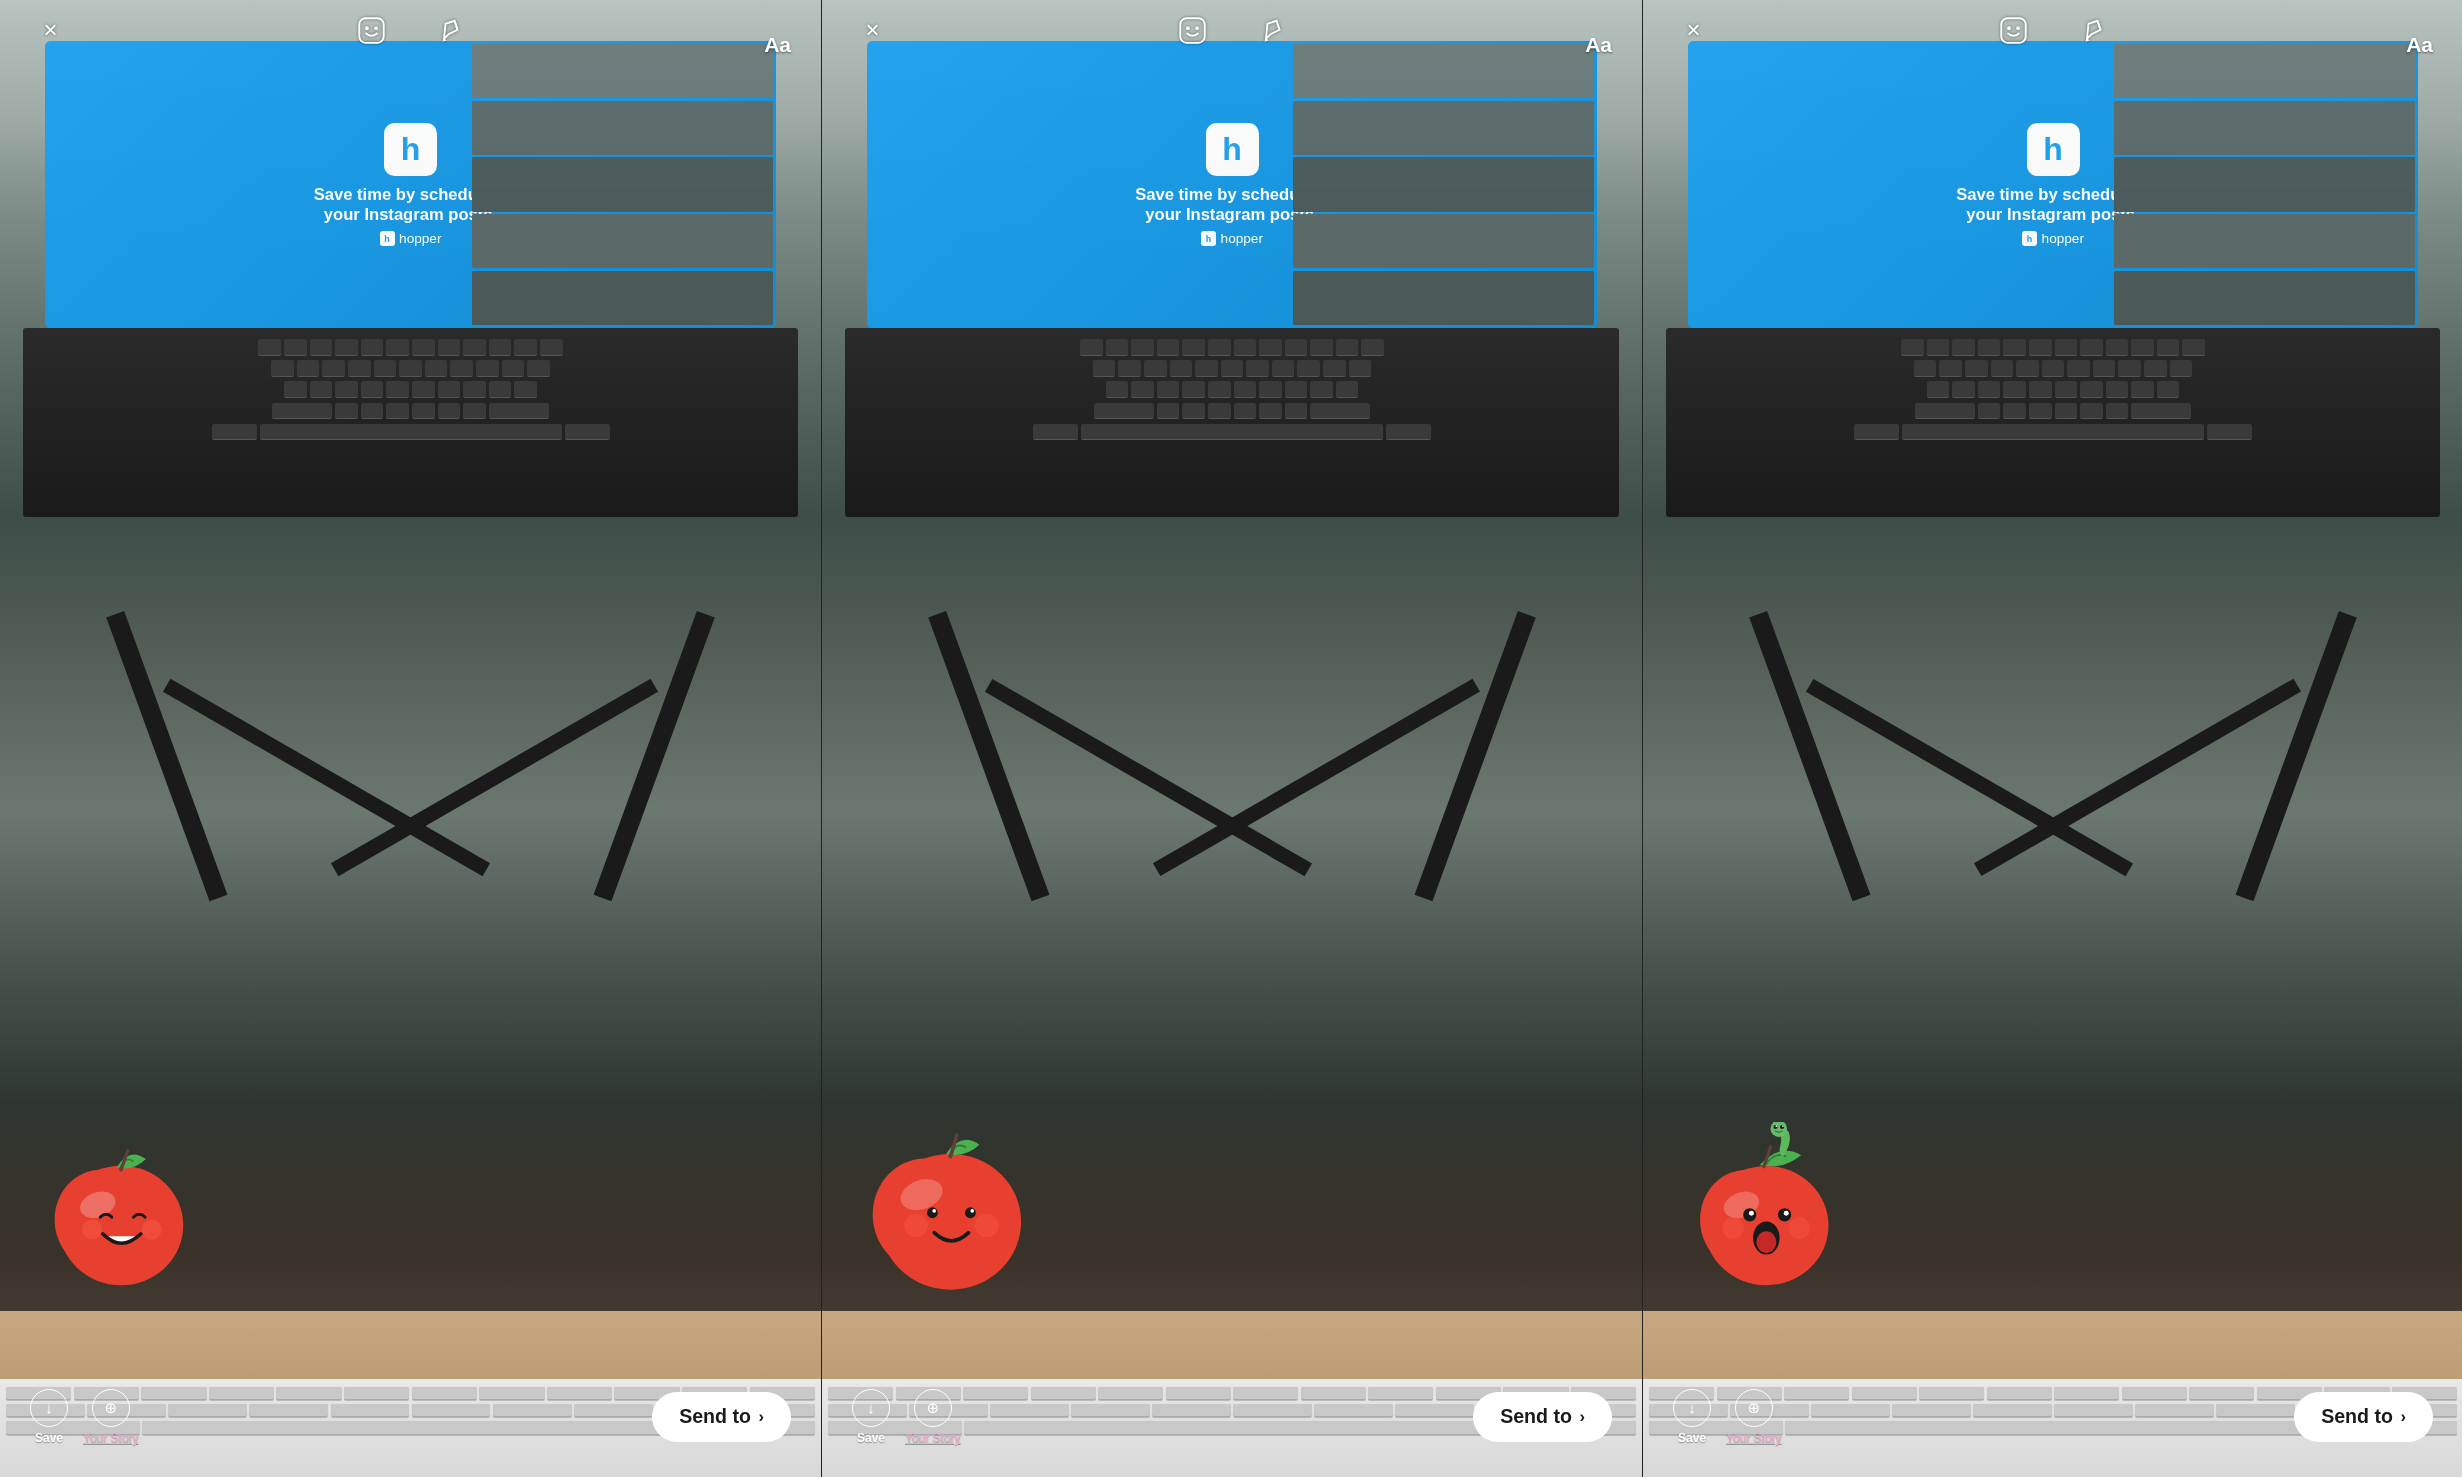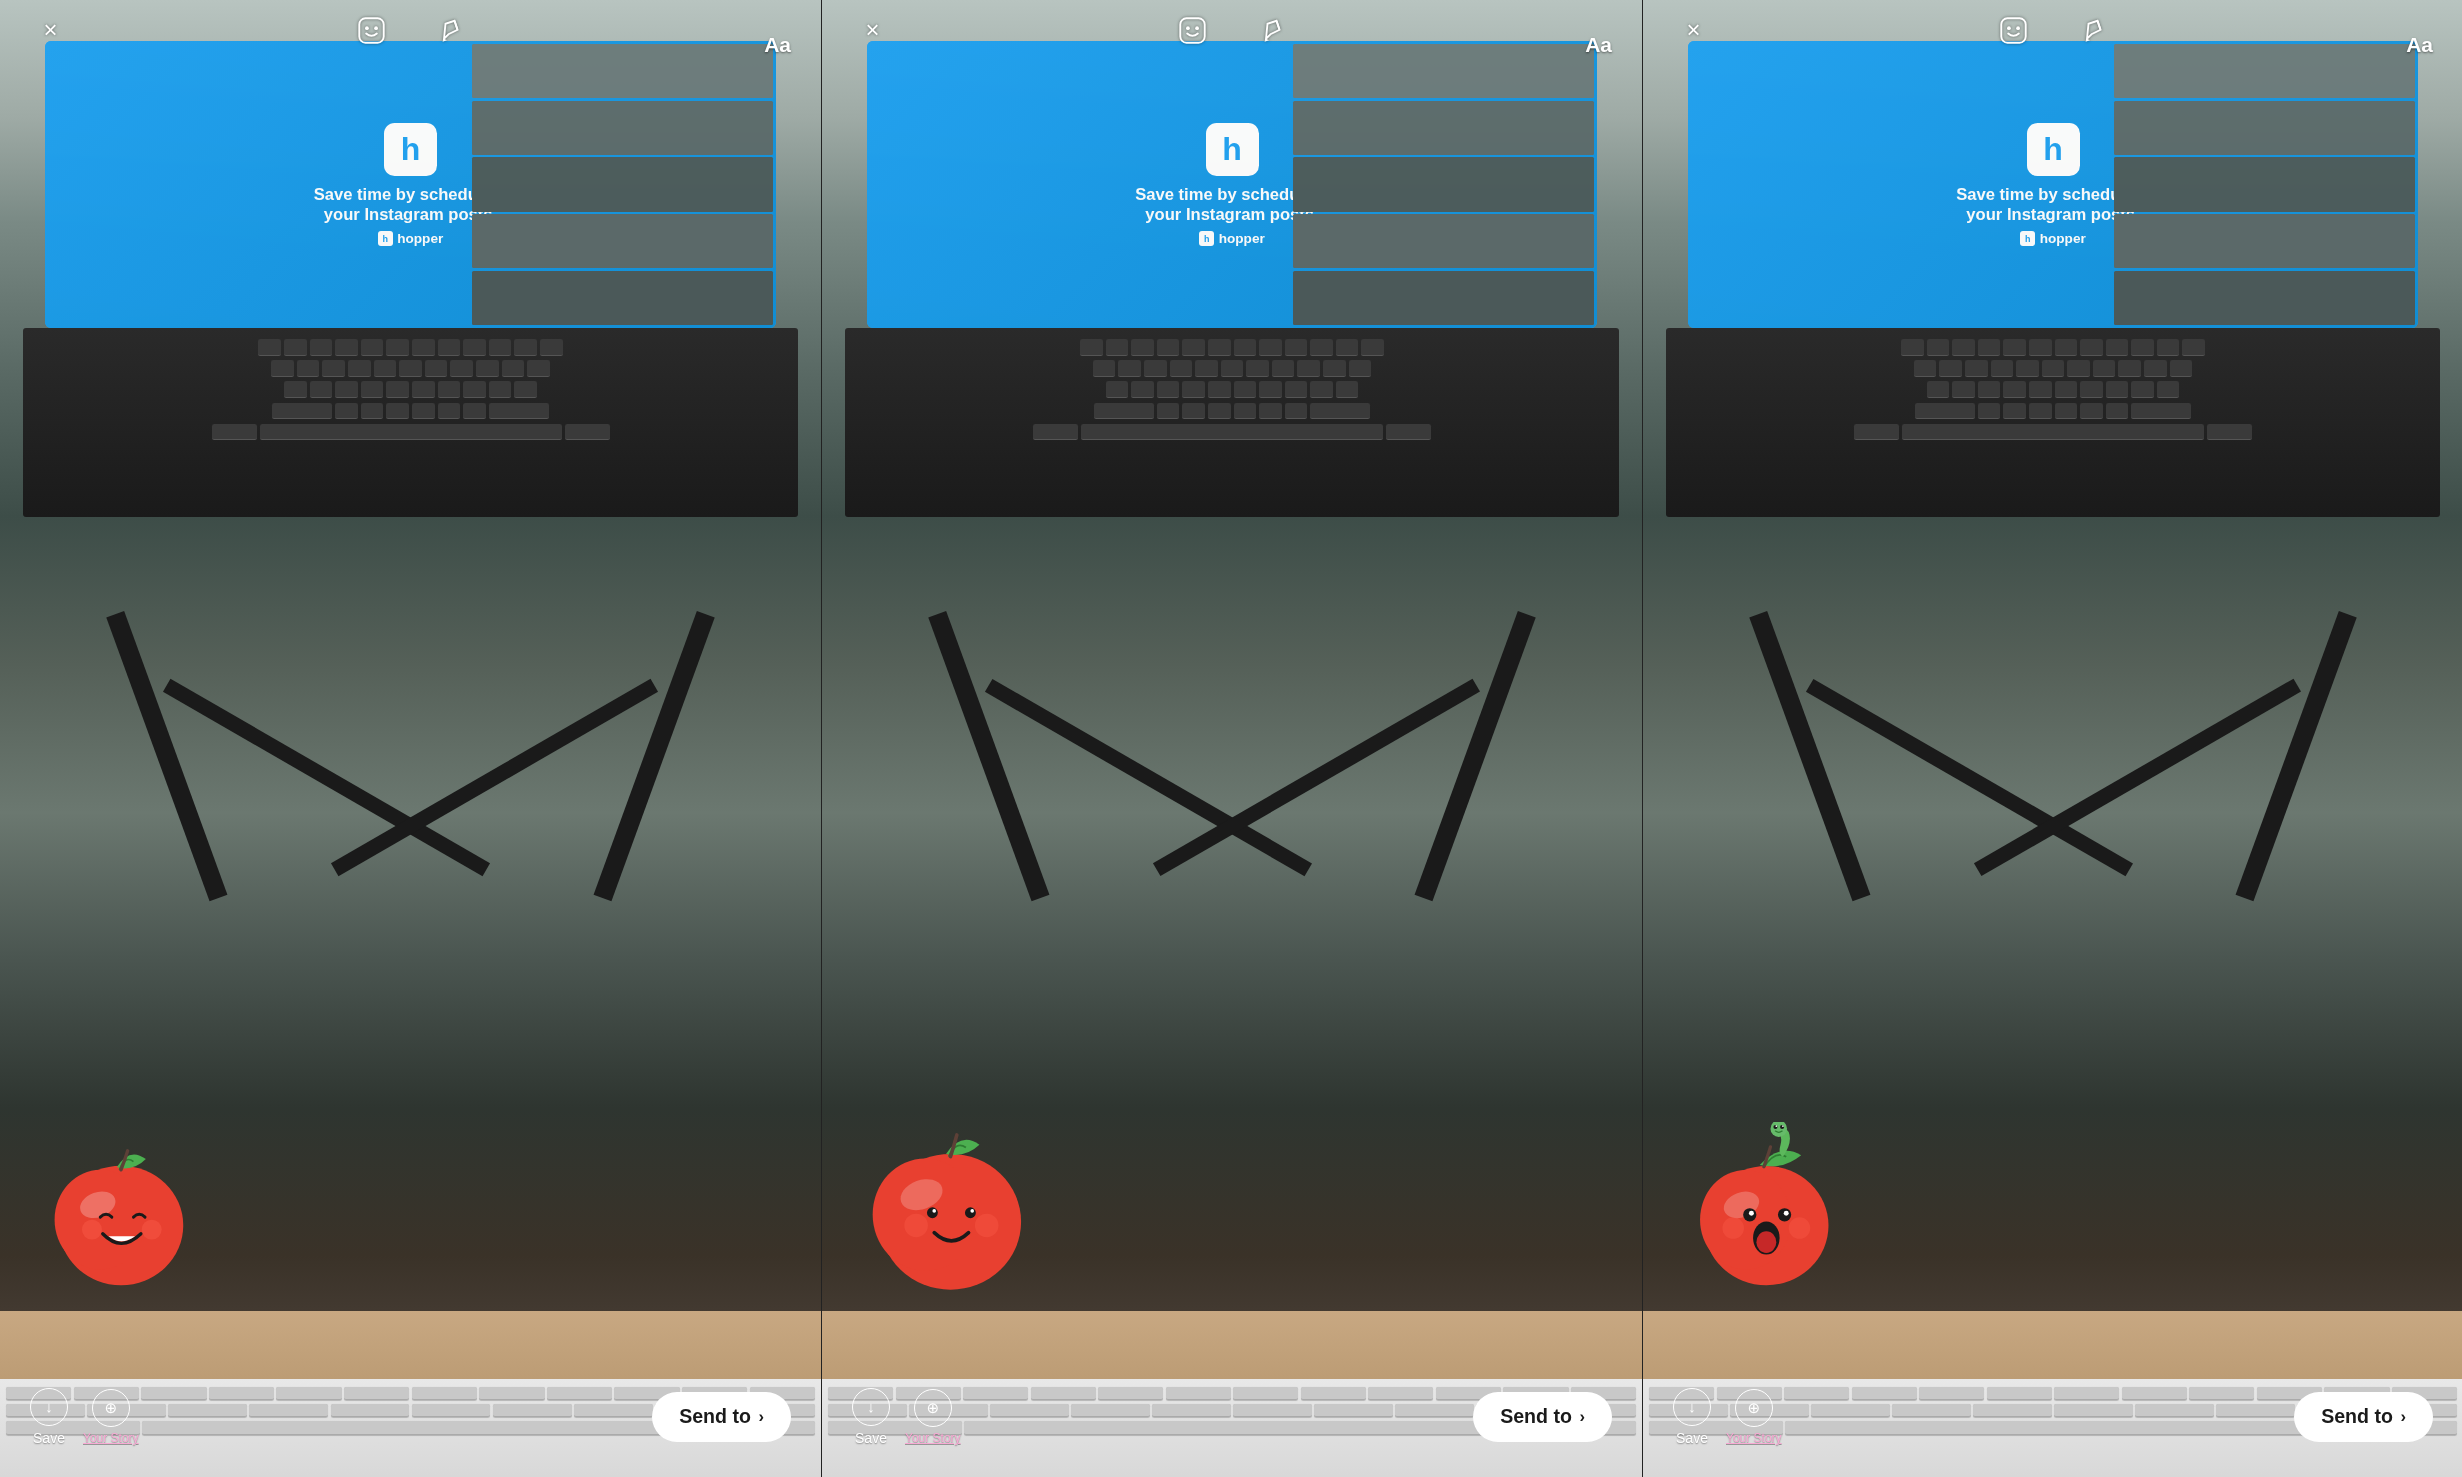--- a/index.html
+++ b/index.html
@@ -110,21 +110,21 @@
       display: flex;
       align-items: center;
       justify-content: center;
       font-size: 9px;
       font-weight: 900;
       color: #1da1f2;
     }
 
     .hopper-brand-label {
       font-size: 13.6px;
-      font-weight: 700;
+      font-weight: 400;
     }
 
     
     .twitter-sidebar {
       position: absolute;
       top: 0;
       right: 0;
       width: 42%;
       height: 100%;
       display: flex;
@@ -366,22 +366,22 @@
       height: 38px;
       border: 1.9px solid white;
       border-radius: 50%;
       display: flex;
       align-items: center;
       justify-content: center;
       font-size: 15px;
     }
 
     .save-label {
-      font-size: 14px;
-      font-weight: 400;
+      font-size: 12px;
+      font-weight: 700;
       color: white;
       text-shadow: 0 0.8px 1.5px rgba(0,0,0,0.4);
     }
 
     .story-btn {
       display: flex;
       flex-direction: column;
       align-items: center;
       gap: 4.5px;
       color: white;

